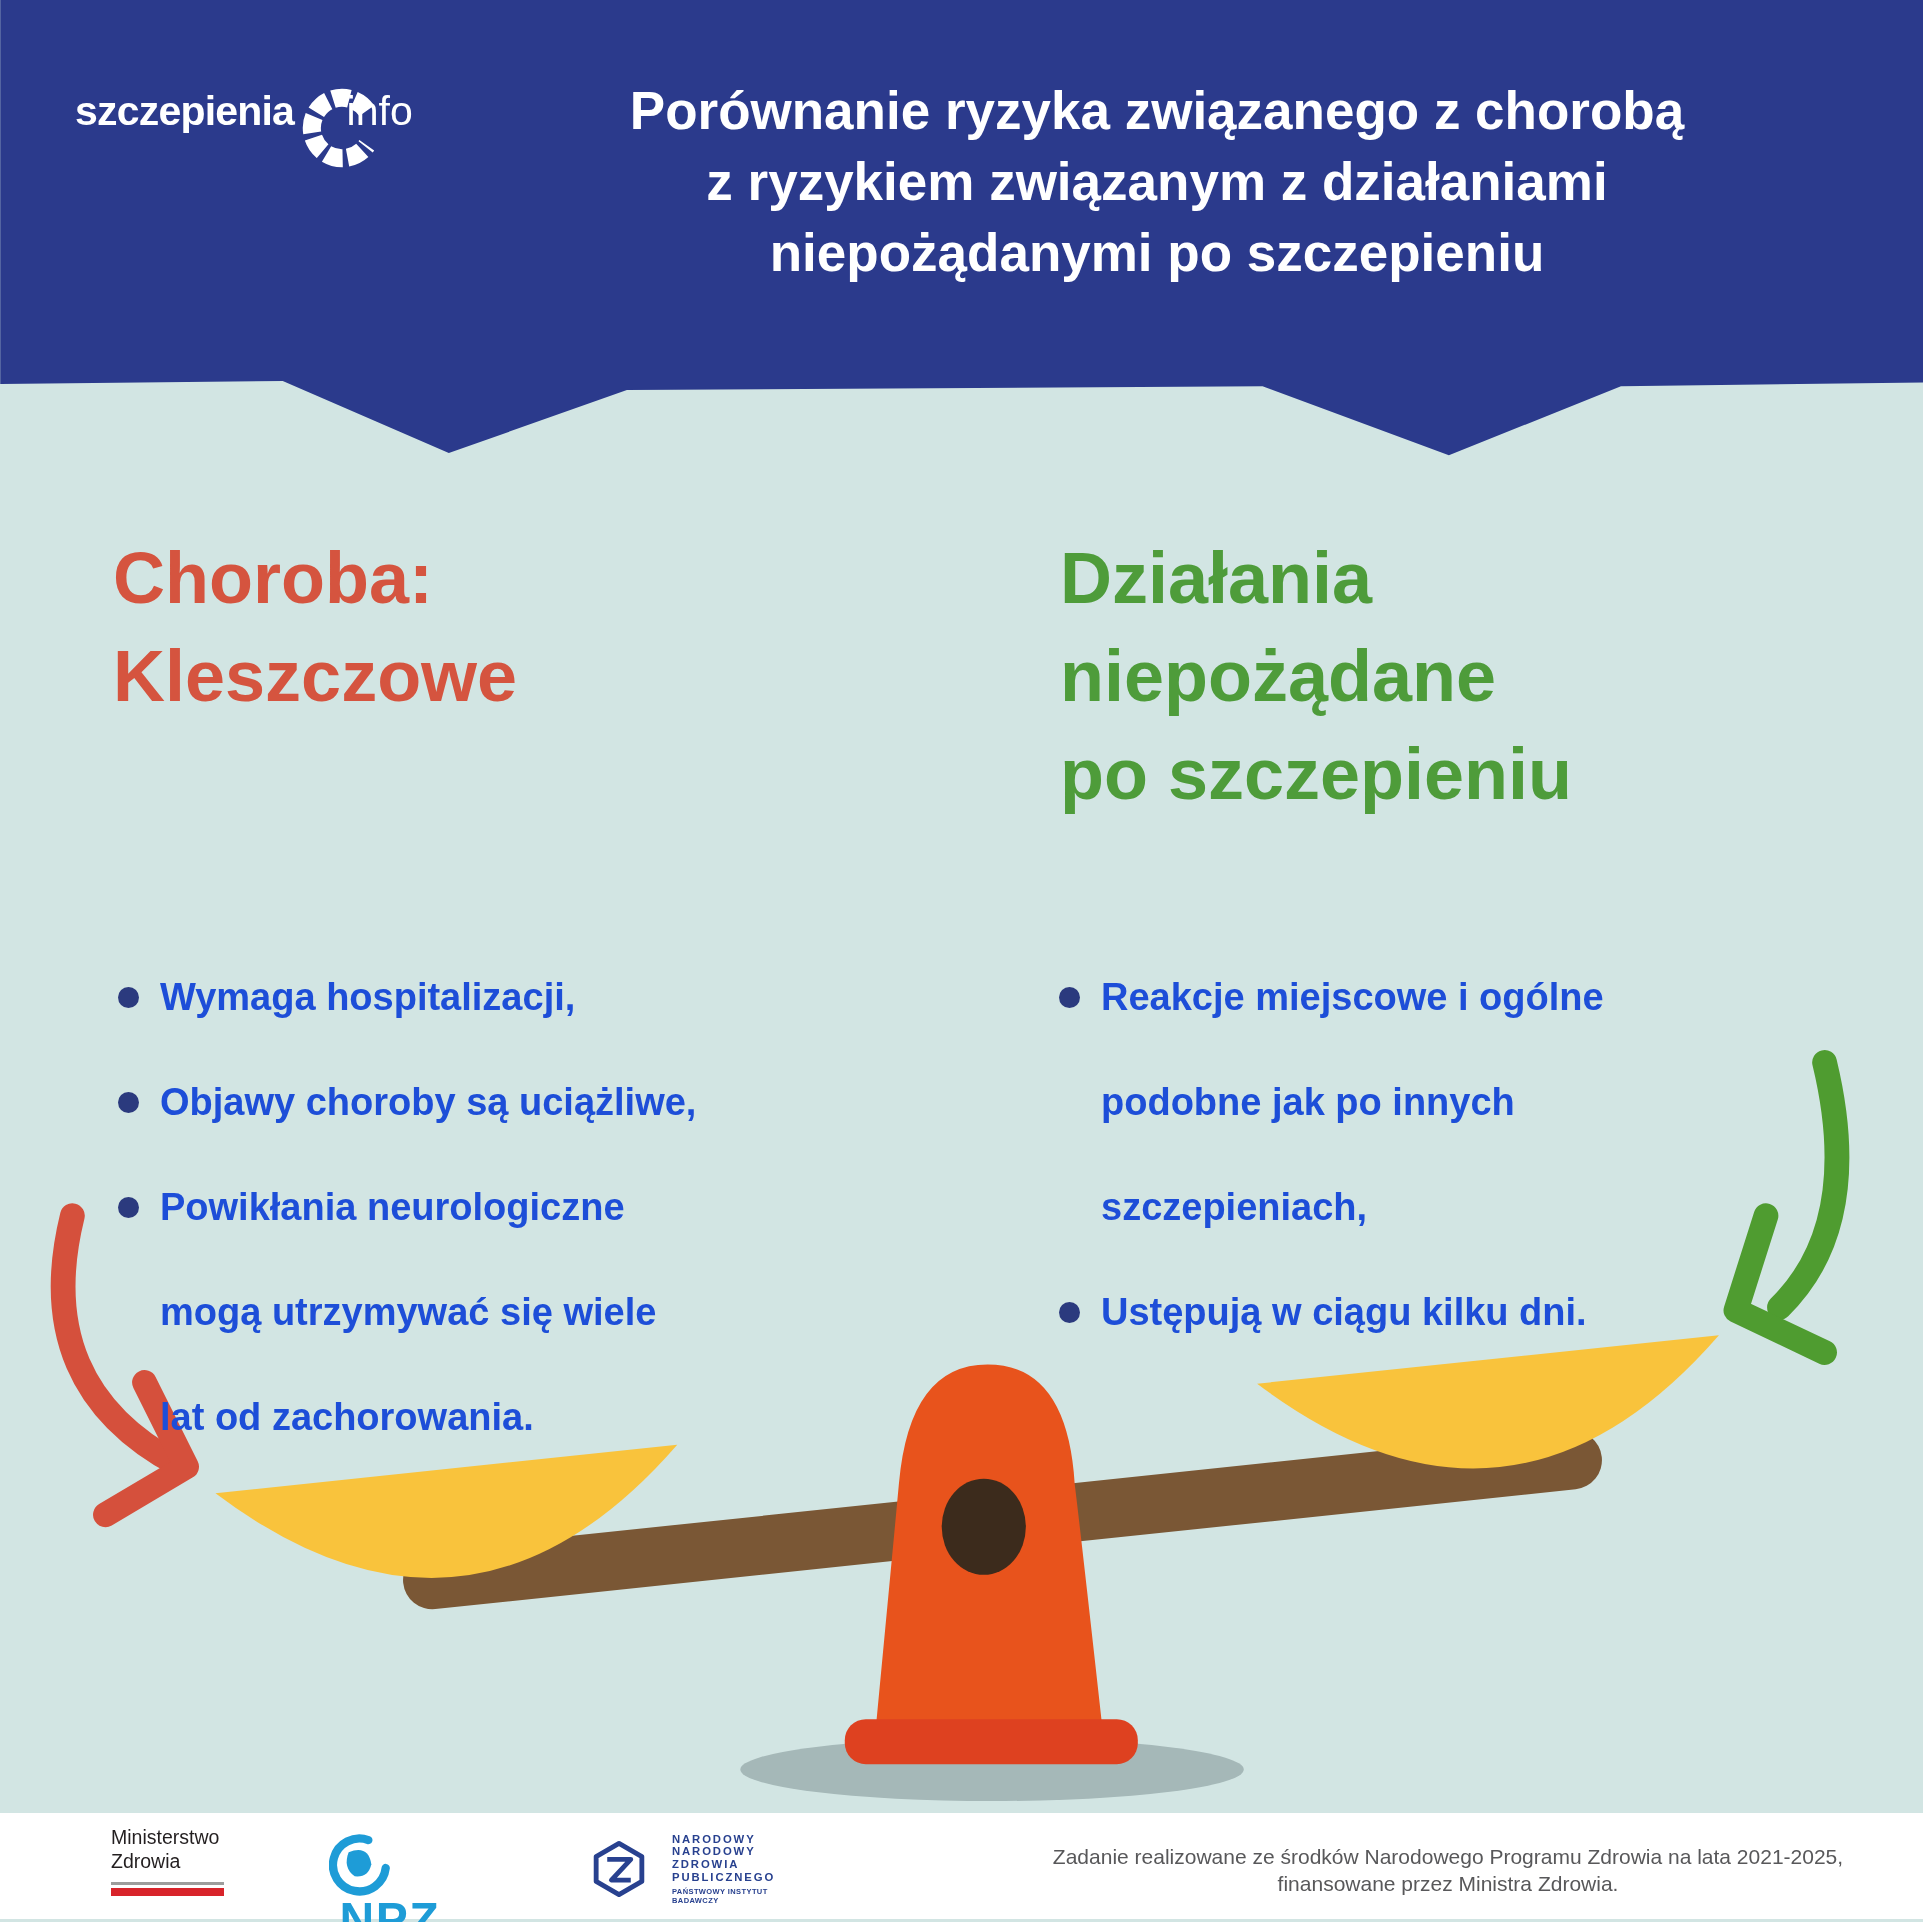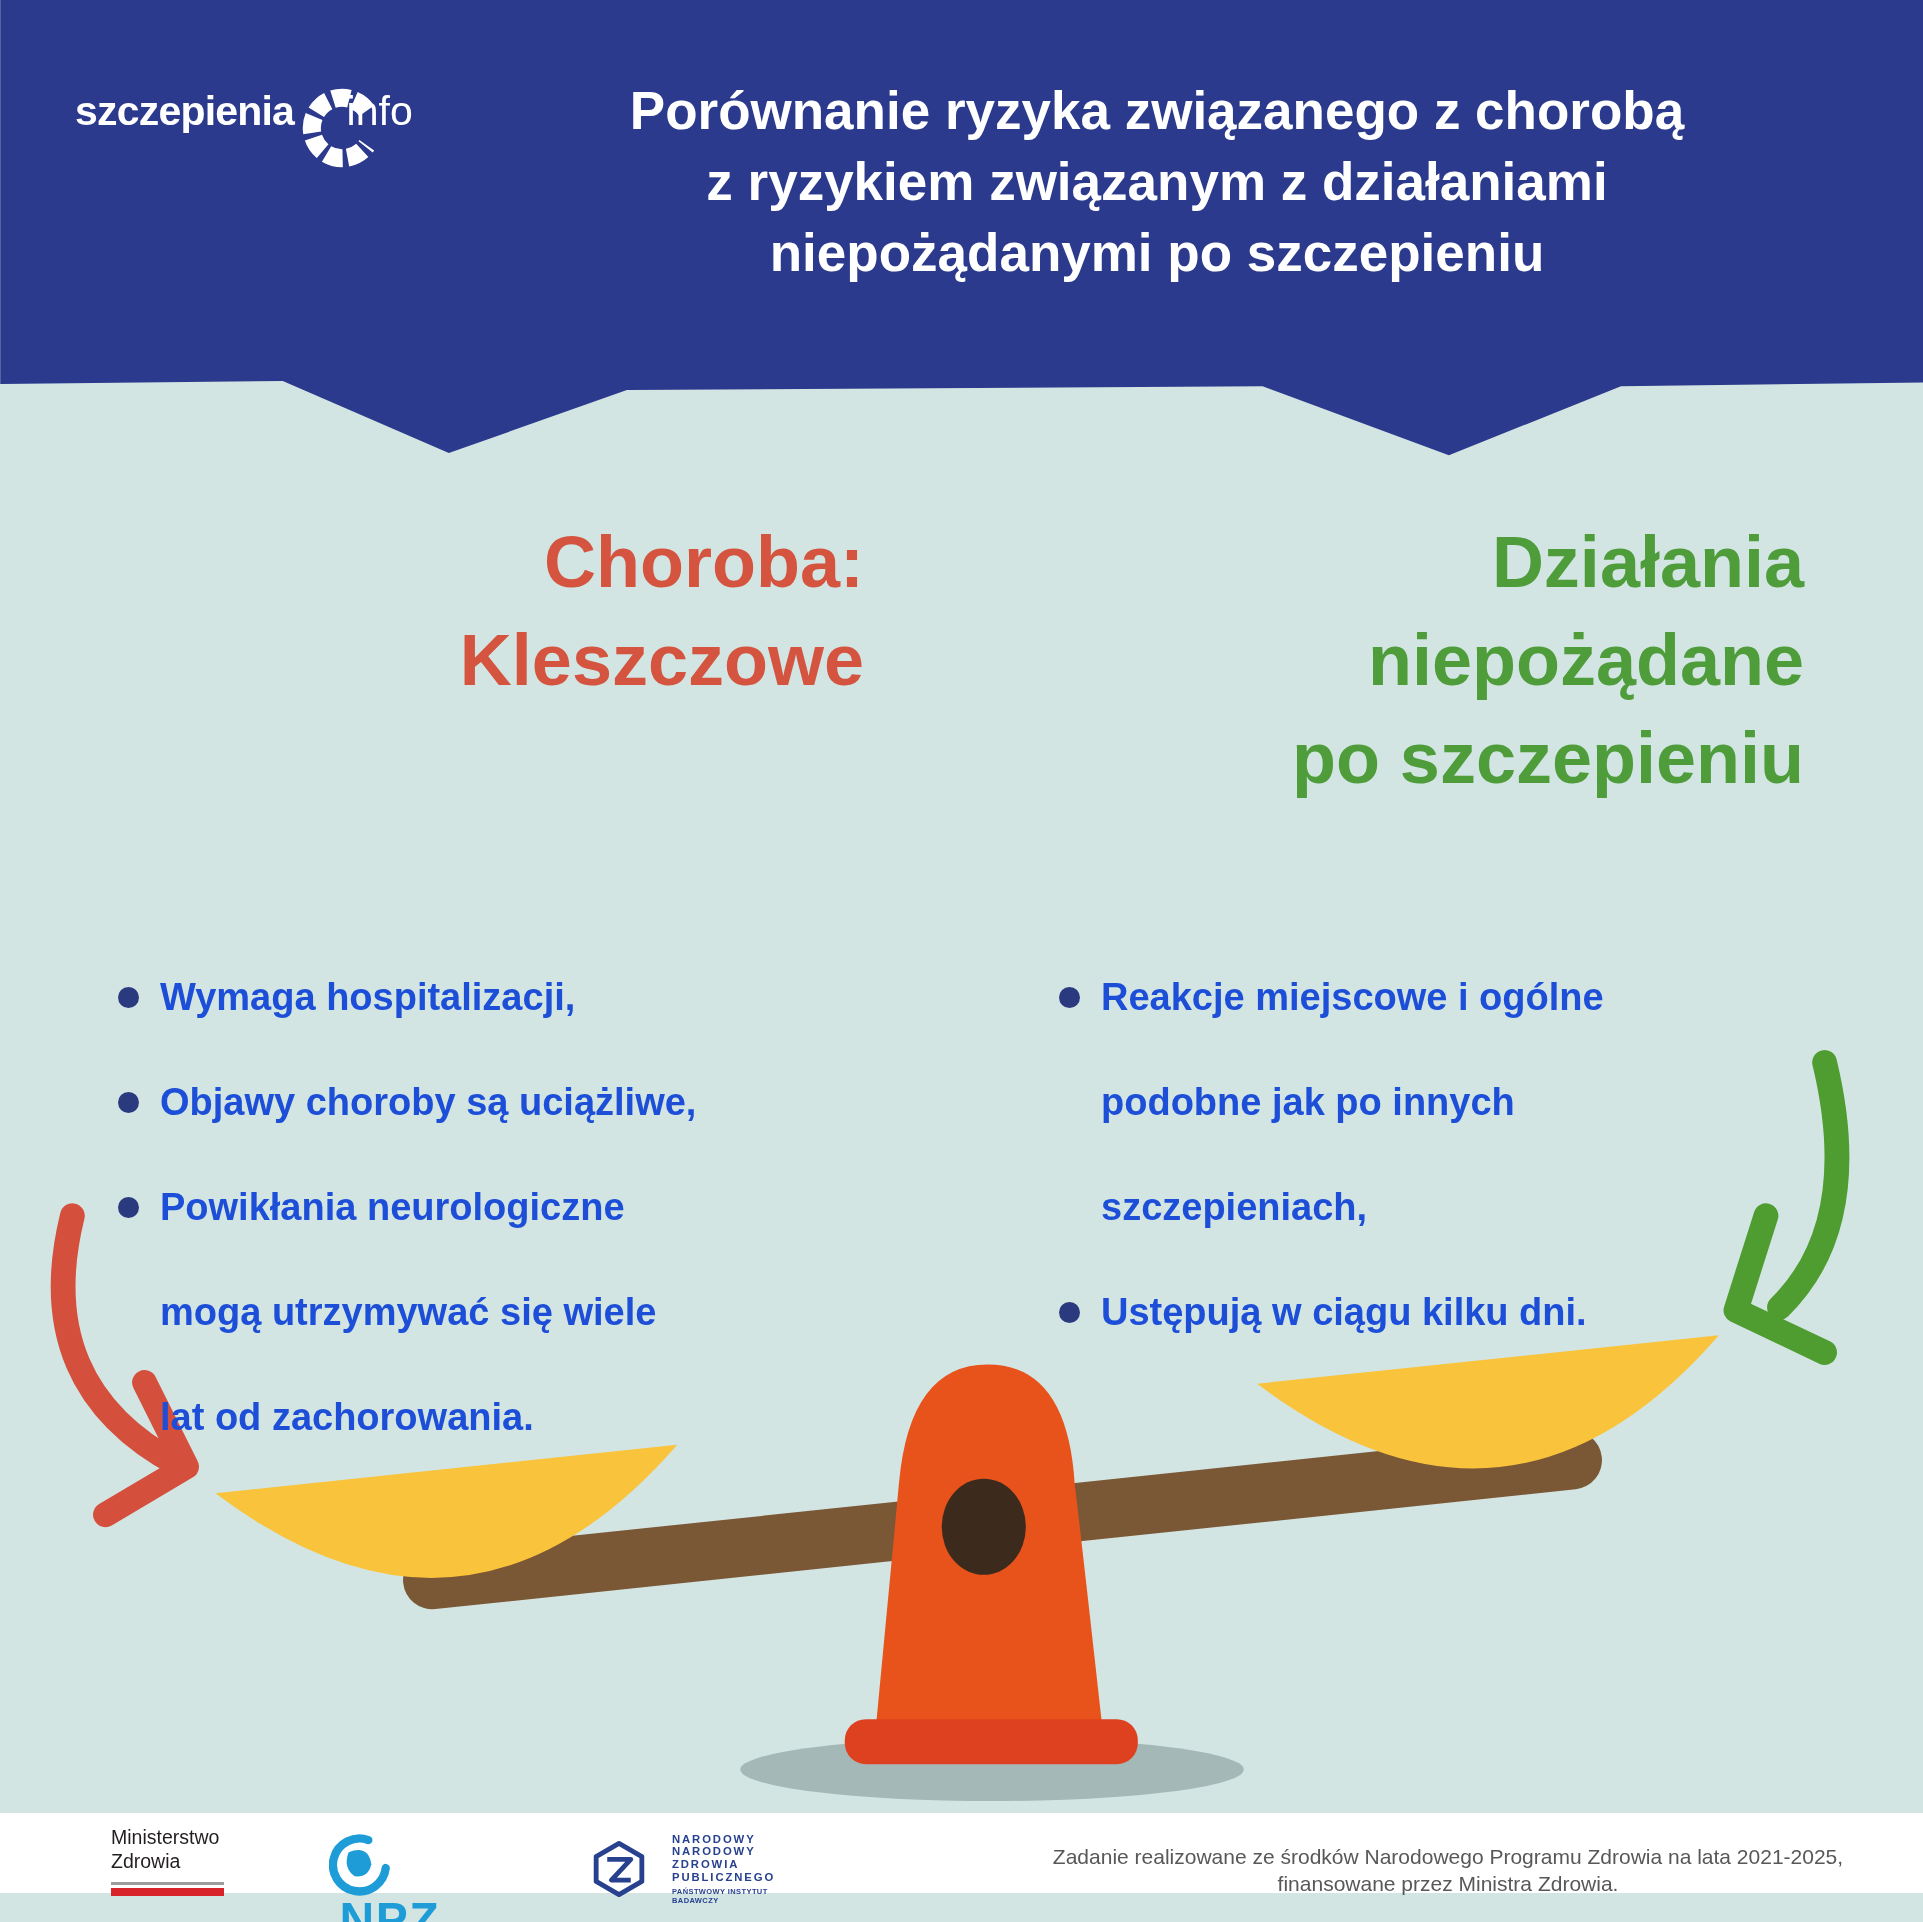--- a/index.html
+++ b/index.html
@@ -13,36 +13,36 @@
   
   .logo { position:absolute; left:75px; top:88px; height:83px; display:flex; align-items:flex-start; color:#fff; }
   .logo-text { font-size:41px; font-weight:bold; letter-spacing:-0.8px; }
   .logo-ring { margin-left:7.5px; display:block; }
   .logo-info { font-size:41px; font-weight:normal; margin-left:-35px; }
 
   .title { position:absolute; left:556px; top:75px; width:1202px; text-align:center;
            color:#FFFFFF; font-weight:bold; font-size:53px; line-height:71px; }
 
   
-  .col-heading { position:absolute; top:513px; text-align:right; font-weight:bold;
+  .col-heading { position:absolute; top:529px; text-align:left; font-weight:bold;
                  font-size:72px; line-height:98px; }
   .disease-heading { left:113px;  width:751px; color:#D5543F; }
   .vaccine-heading { left:1060px; width:744px;  color:#4E9C3A; }
 
   
   .bullets { position:absolute; top:945px; list-style:none; margin:0; padding:0;
              color:#1d4ed8; font-weight:bold; font-size:38px; line-height:105px; }
   .bullets-left  { left:113px;  width:872px; }
   .bullets-right { left:1054px; width:872px; }
   .bullet-item { position:relative; padding-left:47px; }
   .bullet-item::before { content:""; position:absolute; left:4.5px; top:42px;
                          width:21px; height:21px; border-radius:50%; background:#2B3A7E; }
 
   
-  .footer { position:absolute; left:0; top:1813px; width:1924px; height:80px; background:#FFFFFF; }
+  .footer { position:absolute; left:0; top:1813px; width:1924px; height:106px; background:#FFFFFF; }
   .ministry { position:absolute; left:111px; top:12px; color:#231F20; font-size:19.5px; line-height:24px; }
   .ministry-flag { margin-top:9px; width:113px; }
   .flag-gray  { height:3px;  background:#9D9D9C; }
   .flag-gap   { height:3px;  background:#FFFFFF; }
   .flag-red   { height:8.3px; background:#D8232A; }
 
   .npz { position:absolute; left:329px; top:21px; display:flex; align-items:flex-start;flex-direction:column; }
   .npz-textwrap { margin-left:10.5px; }
   .npz-abbr { color:#1E9CD7; font-size:48px; font-weight:bold; line-height:48px; letter-spacing:1.5px; }
   .npz-tagline { color:#1A1A1A; font-size:15px; font-weight:bold; letter-spacing:0.5px; margin-top:8px; white-space:nowrap; }

